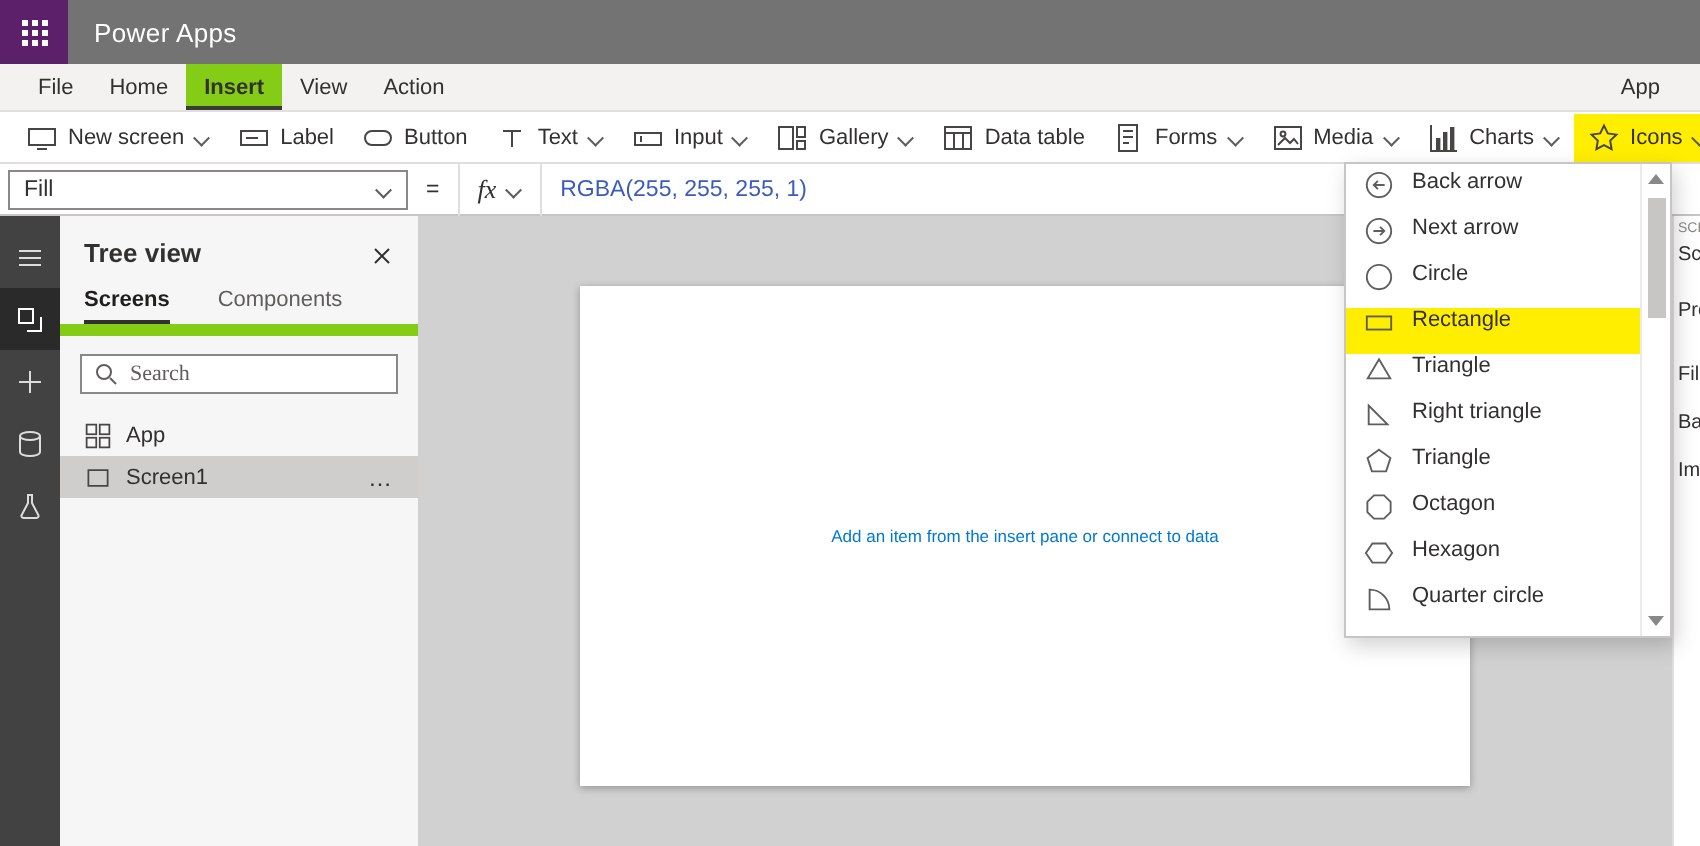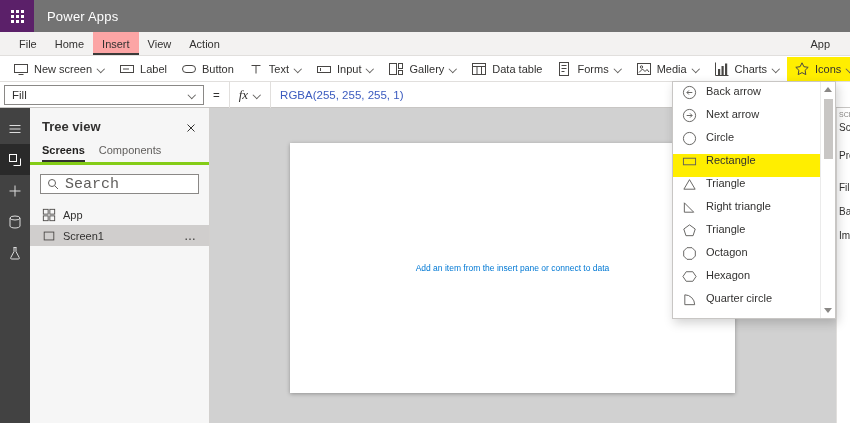--- a/index.html
+++ b/index.html
@@ -7,21 +7,21 @@
   .screen{position:relative;width:850px;height:423px;overflow:hidden;background:#fff;font-size:11px;color:#323130}
 
   
   .topbar{height:32px;background:#737373;display:flex;align-items:center}
   .waffle{width:34px;height:32px;background:#5b2069;display:flex;align-items:center;justify-content:center;cursor:pointer}
   .app-title{color:#fff;font-size:13px;margin-left:13px;letter-spacing:.2px}
 
   
   .menubar{height:24px;background:#f3f2f1;border-bottom:1px solid #e1dfdd;display:flex;align-items:stretch;padding:0 10px;font-size:11px}
   .menu-item{display:flex;align-items:center;padding:0 9px;cursor:pointer}
-  .menu-item.hl{background:#fca5a5;font-weight:400;box-shadow:inset 0 -2px 0 #3b3a39}
+  .menu-item.hl{background:#84cc16;font-weight:700;box-shadow:inset 0 -2px 0 #3b3a39}
   .flex-spacer{flex:1}
   .menu-right{display:flex;align-items:center;padding:0 10px;cursor:pointer}
 
   
   .toolbar{height:26px;background:#fff;border-bottom:1px solid #e1dfdd;display:flex;align-items:center;padding:0 6px;font-size:11px;white-space:nowrap}
   .tb-item{display:flex;align-items:center;gap:5px;padding:4px 7px;cursor:pointer}
   .tb-item.hl{background:#ffee00}
   .icon{display:inline-flex;align-items:center;justify-content:center;flex:none}
   .icon svg{display:block}
   .chev{width:8px;height:8px;display:inline-block;position:relative;flex:none}
@@ -39,25 +39,25 @@
   .main{position:absolute;top:108px;left:0;right:0;bottom:0;display:flex}
   .rail{width:30px;background:#424242;display:flex;flex-direction:column;align-items:center;padding-top:5px}
   .rail-item{width:30px;height:31px;display:flex;align-items:center;justify-content:center;cursor:pointer}
   .rail-item.selected{background:#2a2a2a}
 
   
   .tree{width:180px;background:#f6f6f6;border-right:1px solid #d2d0ce;display:flex;flex-direction:column}
   .tree-header{display:flex;align-items:flex-end;justify-content:space-between;padding:11px 12px 7px}
   .tree-title{font-size:13px;font-weight:700;color:#323130}
   .close-btn{cursor:pointer;display:inline-flex}
-  .tabs{display:flex;gap:14px;padding:0 12px;border-bottom:3px solid #84cc16}
+  .tabs{display:flex;gap:24px;padding:0 12px;border-bottom:6px solid #84cc16}
   .tab{padding:3px 0 6px;color:#605e5c;cursor:pointer;font-size:11px}
   .tab.active{color:#201f1e;font-weight:700;box-shadow:inset 0 -2px 0 #323130}
   .search{margin:9px 10px 4px;height:20px;background:#fff;border:1px solid #8a8886;display:flex;align-items:center;gap:6px;padding:0 6px}
-  .search input{border:0;outline:0;background:transparent;font-family:Liberation Mono, monospace;font-size:15px;width:100%;color:#323130}
+  .search input{border:0;outline:0;background:transparent;font-family:Liberation Serif, serif;font-size:11px;width:100%;color:#323130}
   .search input::placeholder{color:#605e5c}
   .tree-list{margin-top:6px}
   .tree-row{height:21px;display:flex;align-items:center;gap:7px;padding:0 12px;cursor:pointer;font-size:11px}
   .tree-row.selected{background:#d0cecd}
   .dots{margin-left:auto;color:#323130;font-size:12px;letter-spacing:1px}
 
   
   .canvas{flex:1;background:#d1d1d1;position:relative}
   .artboard{position:absolute;left:80px;top:35px;width:445px;height:250px;background:#fff;box-shadow:0 1px 4px rgba(0,0,0,.3)}
   .empty-msg{position:absolute;left:0;right:0;top:50%;transform:translateY(-50%);text-align:center;font-size:8.5px;color:#0078d4}

